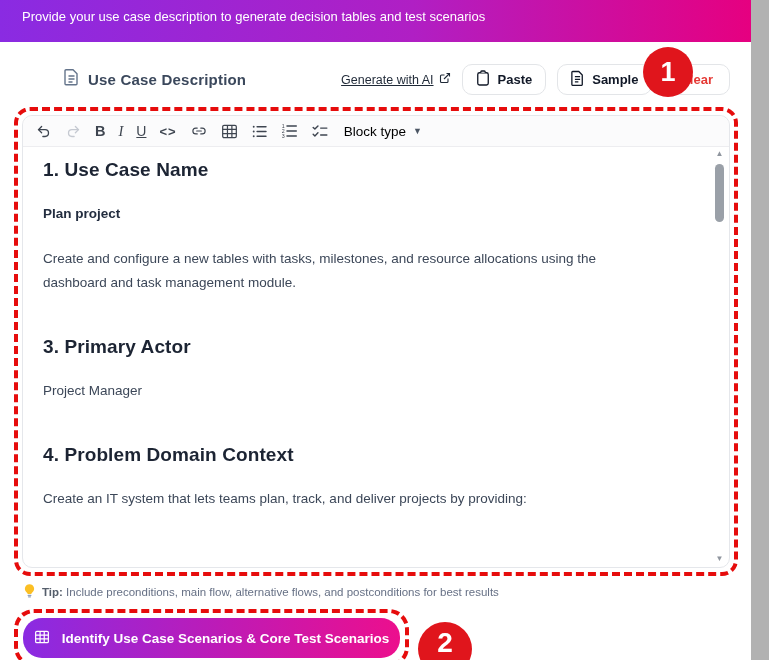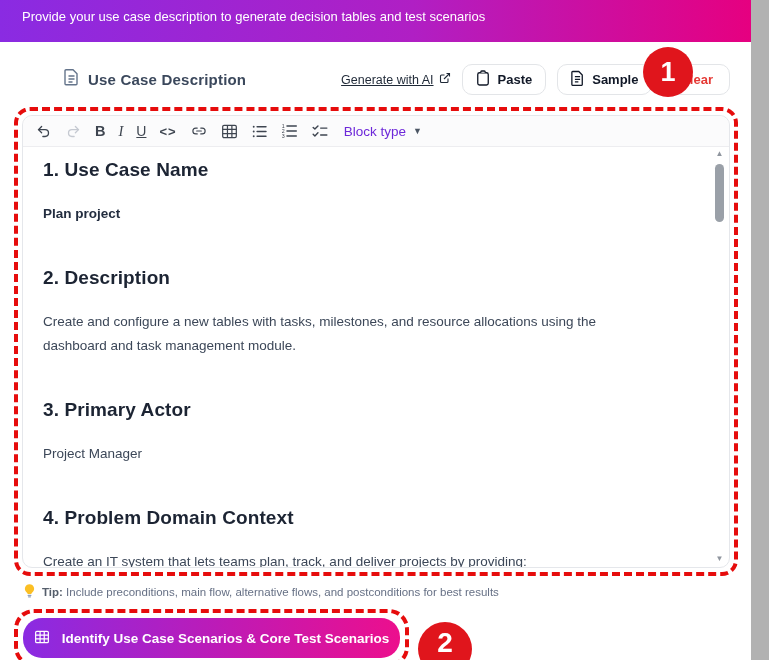--- a/index.html
+++ b/index.html
@@ -59,21 +59,21 @@
     color:#3e4550;
   }
   .tb { display:flex; align-items:center; justify-content:center; cursor:pointer; color:#3e4550; background:none; border:none; font-family:inherit; padding:0; }
   .tb svg { display:block; }
   .tb.disabled { color:#c5c9d1; }
   .tb-bold { font-weight:700; font-size:14.5px; }
   .tb-italic { font-style:italic; font-size:14.5px; font-family:"Liberation Serif",serif; }
   .tb-under { font-size:14px; text-decoration:underline; }
   .tb-code { font-size:13px; font-weight:600; letter-spacing:1px; }
   .block-type { display:flex; align-items:center; gap:7px; margin-left:2px; cursor:pointer; }
-  .block-type .bt-label { color:#6d28d9; font-size:13.5px; }
+  .block-type .bt-label { color:#000000; font-size:13.5px; }
   .block-type .caret { color:#4b5563; font-size:9px; }
   .ed-content { padding:0 20px; position:relative; }
   .ed-heading { font-size:19px; font-weight:700; color:#1c2433; margin-top:41px; letter-spacing:.1px; }
   .ed-heading.first { margin-top:12px; }
   .ed-body { font-size:13.5px; color:#3c4758; margin-top:21px; line-height:24px; max-width:600px; }
   .ed-body.semibold { font-weight:600; color:#232d3f; }
   
   .ed-scroll { position:absolute; right:3px; top:33px; bottom:3px; width:13px; }
   .ed-arrow { position:absolute; left:0; width:13px; text-align:center; color:#8f959e; font-size:8px; line-height:10px; cursor:pointer; }
   .ed-arrow.up { top:0; }
@@ -219,21 +219,20 @@
         </button>
         <div class="block-type">
           <span class="bt-label">Block type</span>
           <span class="caret">▼</span>
         </div>
       </div>
 
       <div class="ed-content">
         <div class="ed-heading first">1. Use Case Name</div>
         <div class="ed-body semibold">Plan project</div>
-        <div class="ed-heading">2. Description</div>
         <div class="ed-body">Create and configure a new tables with tasks, milestones, and resource allocations using the dashboard and task management module.</div>
         <div class="ed-heading">3. Primary Actor</div>
         <div class="ed-body">Project Manager</div>
         <div class="ed-heading">4. Problem Domain Context</div>
         <div class="ed-body">Create an IT system that lets teams plan, track, and deliver projects by providing:</div>
       </div>
 
       <div class="ed-scroll">
         <div class="ed-arrow up">▲</div>
         <div class="ed-thumb"></div>

